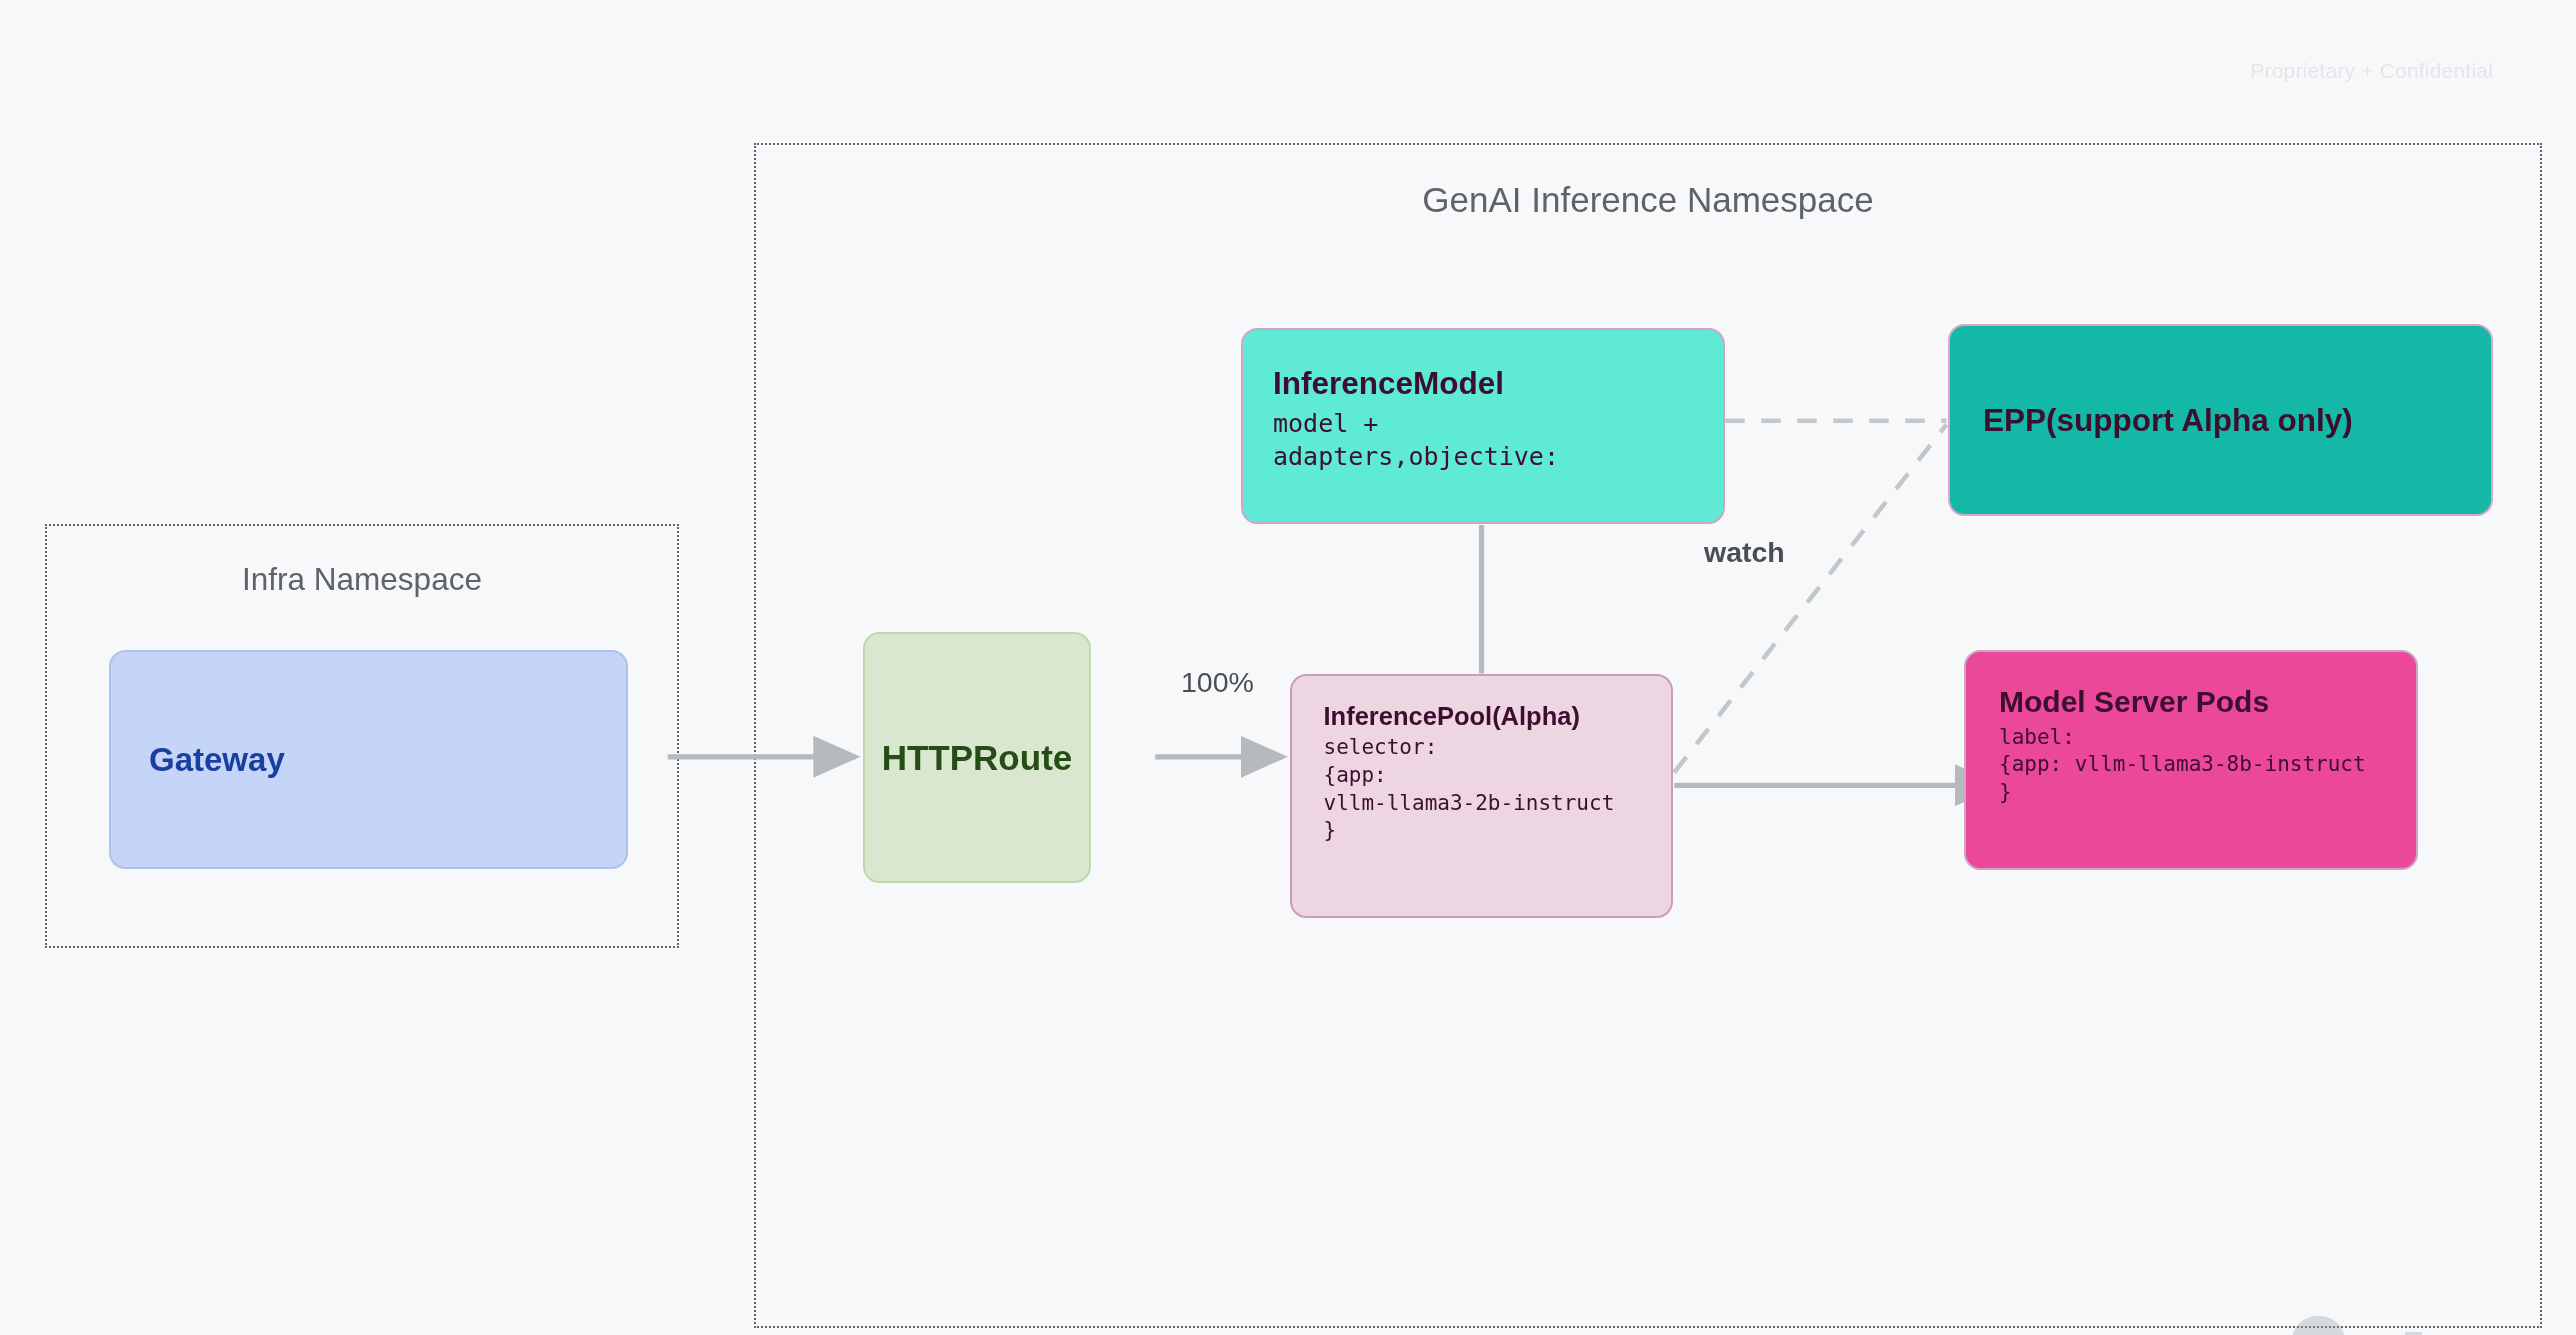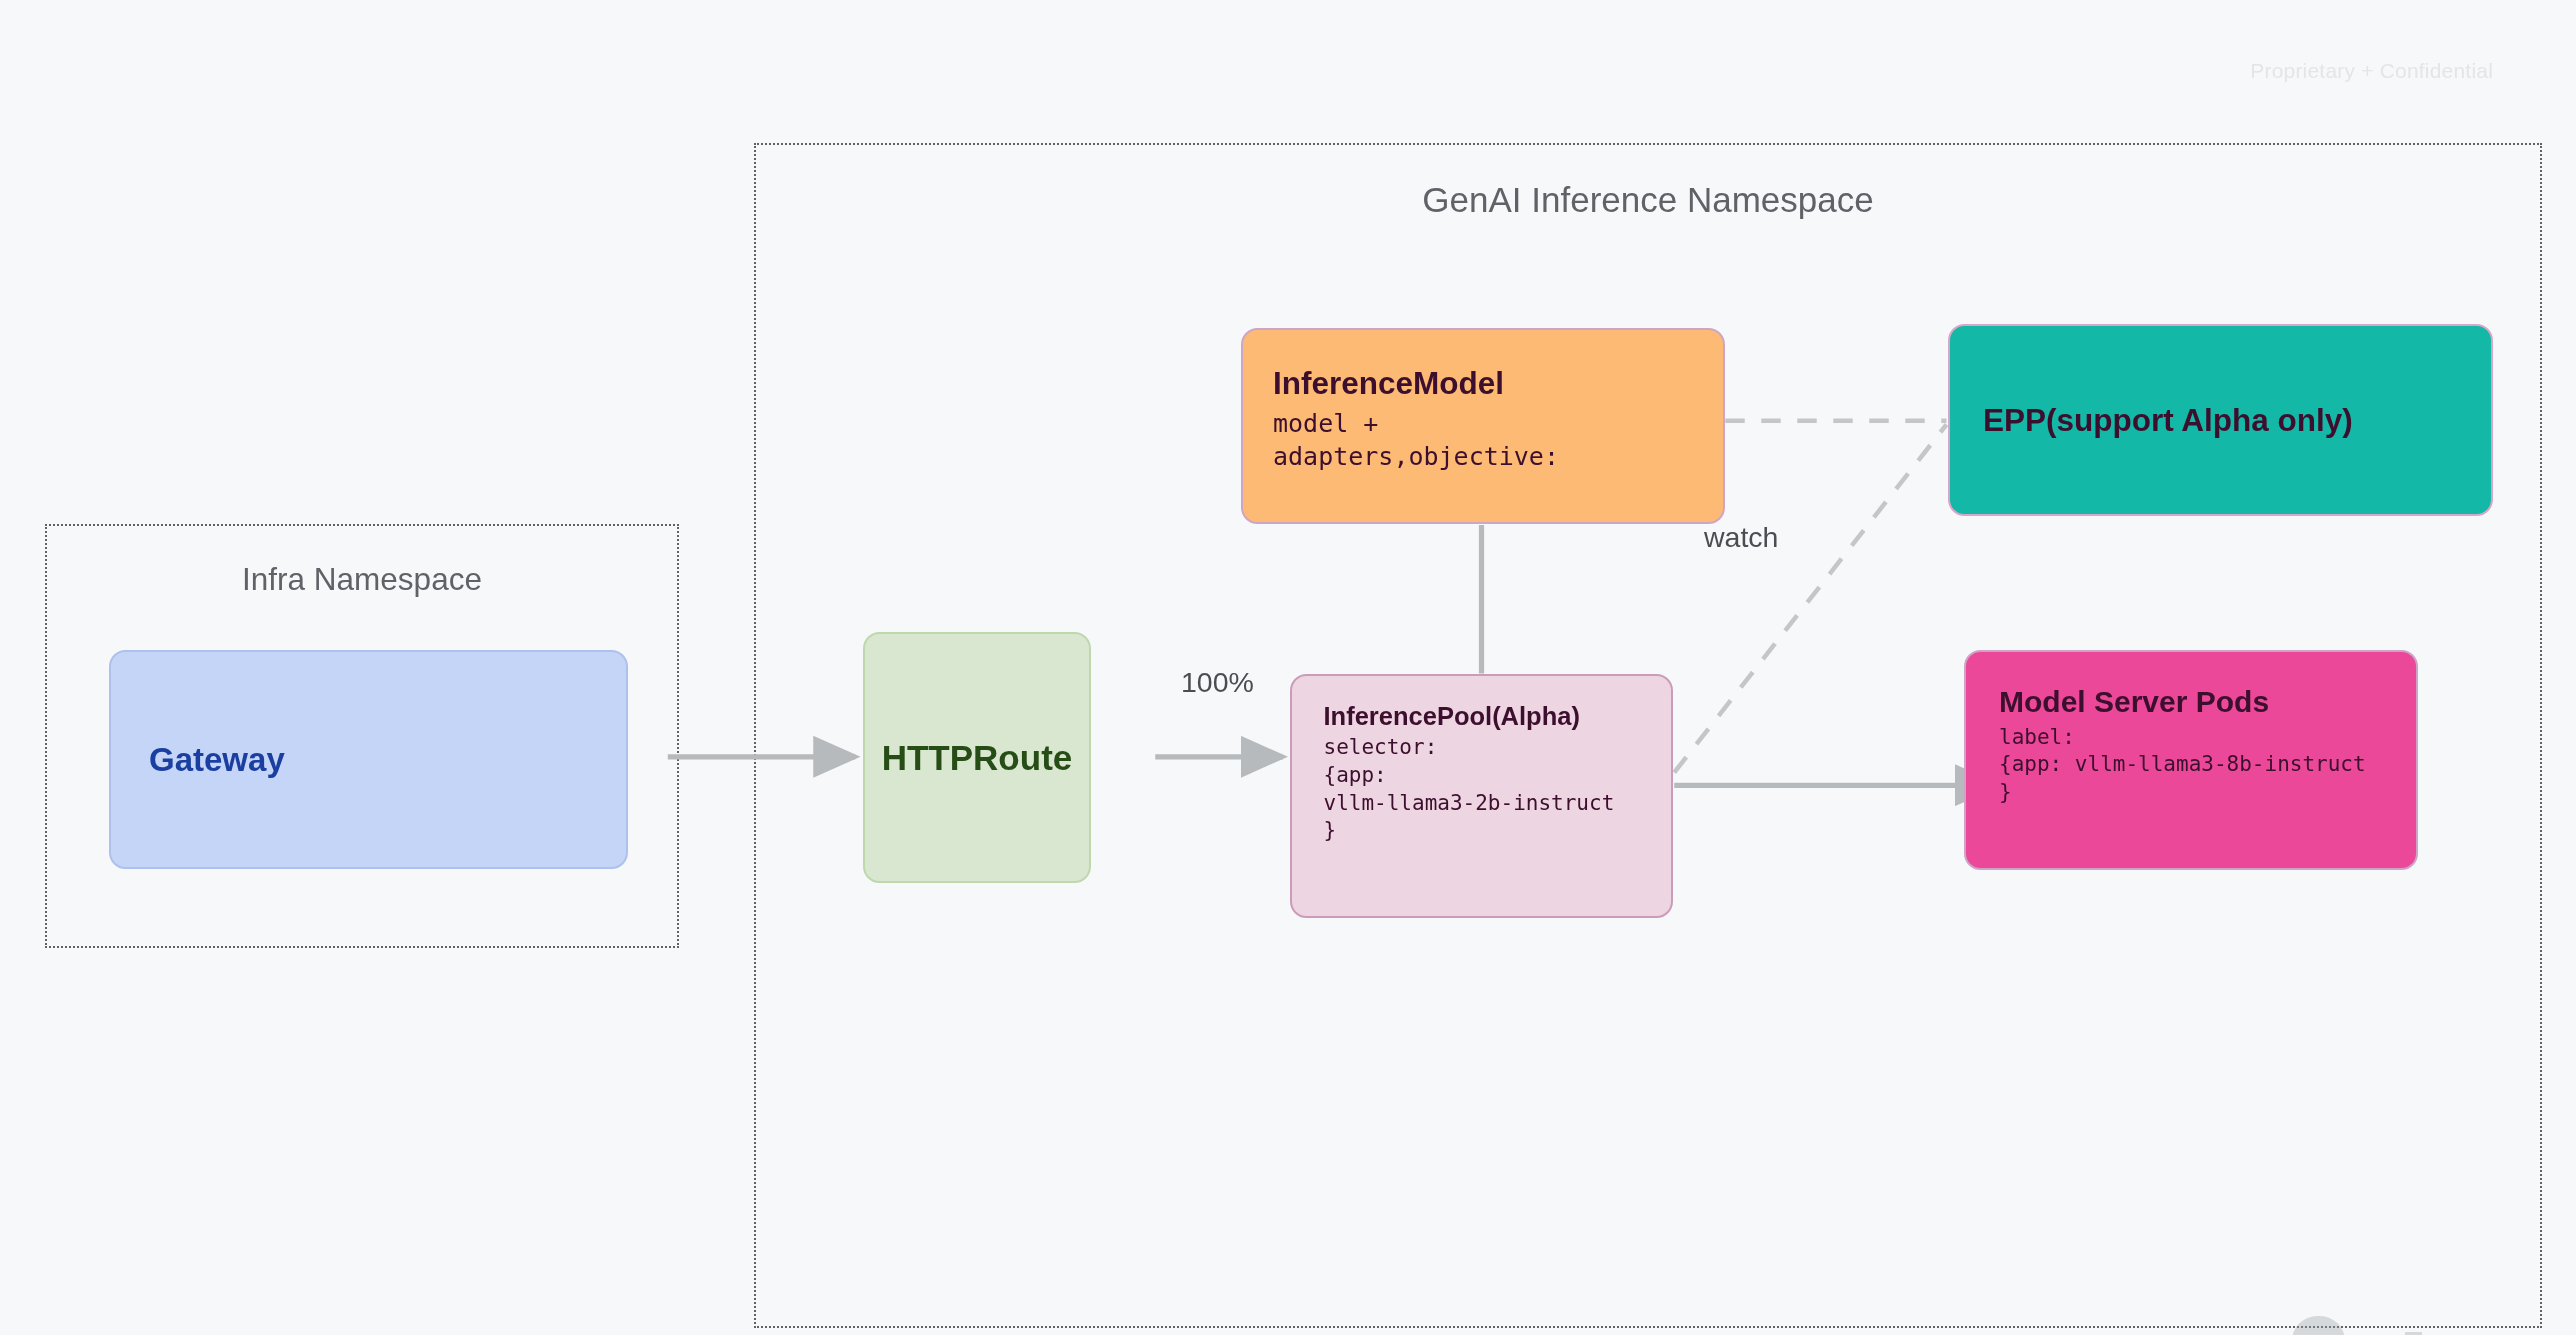--- a/index.html
+++ b/index.html
@@ -75,21 +75,21 @@
 
   #httproute {
     left: 863px; top: 632px; width: 228px; height: 251px;
     background: #d9e7d0; border: 2.3px solid #bed8ae;
   }
   #httproute .node-inner { left: 0; right: 0; text-align: center; }
   #httproute .node-title { font-size: 35px; color: #274d16; }
 
   #inferencemodel {
     left: 1241px; top: 328px; width: 484px; height: 196px;
-    background: #fdba74; border: 2.3px solid #cfa5c4;
+    background: #5eead4; border: 2.3px solid #cfa5c4;
   }
   #inferencemodel .node-inner { left: 30px; top: 35px; transform: none; }
   #inferencemodel .node-title { font-size: 31.5px; color: #3d0f2e; margin-bottom: 4.5px; }
   #inferencemodel .node-sub { font-size: 25px; color: #3d0f2e; }
 
   #inferencepool {
     left: 1290px; top: 674px; width: 383px; height: 244px;
     background: #eed5e2; border: 2.3px solid #cb9cb9;
   }
   #inferencepool .node-inner { left: 31.5px; top: 25.5px; transform: none; }
@@ -112,21 +112,21 @@
   #modelserverpods .node-sub { font-size: 21px; color: #3d0f2e; }
 
   
   .edge-label {
     position: absolute;
     font-size: 28.5px;
     color: #4a4e52;
     white-space: nowrap;
   }
   #label-100 { left: 1181px; top: 666px; }
-  #label-watch { left: 1704px; top: 521px; }
+  #label-watch { left: 1704px; top: 536px; font-weight: bold; }
 
   
   #edges {
     position: absolute;
     left: 0; top: 0;
     width: 2576px; height: 1335px;
     pointer-events: none;
   }
 
   

